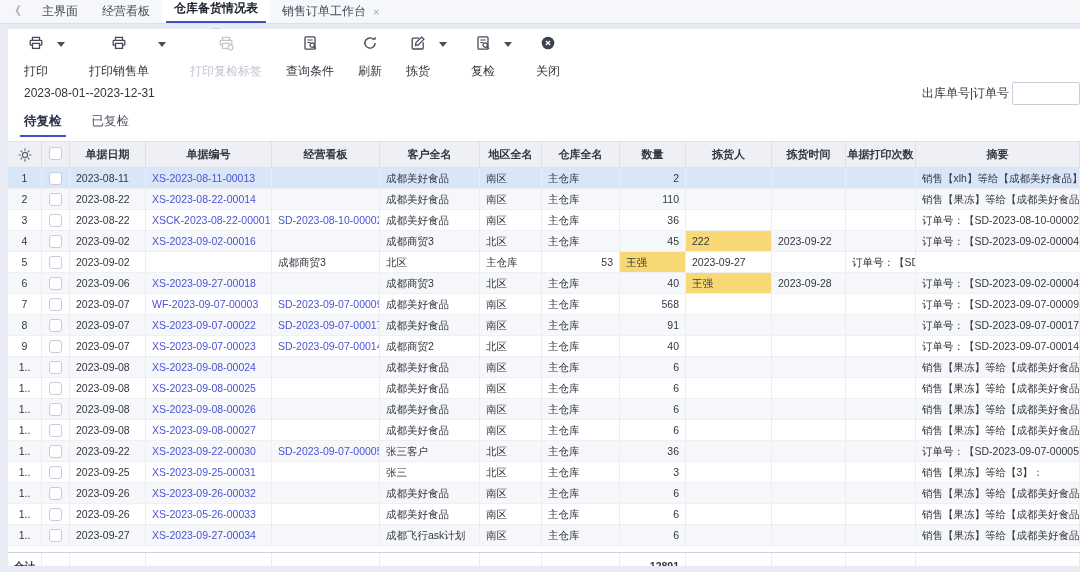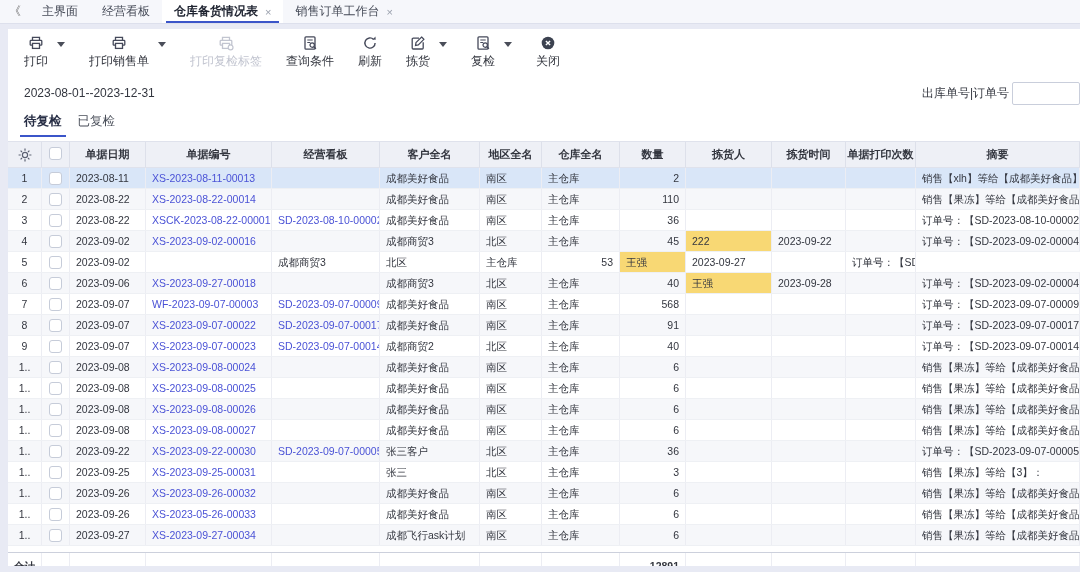--- a/index.html
+++ b/index.html
@@ -2,41 +2,41 @@
 <html style="--accent: #3b55c9; --link: #4a52d6; --sel: #d9e6f8; --row-alt: #f6f7fa; --header-bg: #eef0f6; --hl: #f8d874; --page-bg: #e8eaf4; --disabled: #c2c5d0;"><head>
 <meta charset="utf-8">
 <style>
   html,body{margin:0;padding:0;width:1080px;height:572px;overflow:hidden;
     font-family:"Liberation Sans","DejaVu Sans",sans-serif;background:var(--page-bg,#e8eaf4);}
   .screen{position:relative;width:1080px;height:572px;}
   
   .tabbar{height:23px;background:#f6f7fb;display:flex;align-items:stretch;border-bottom:1px solid #dde0ec;}
   .collapse{width:30px;display:flex;align-items:center;justify-content:center;color:#666;font-size:12px;cursor:pointer;}
   .wtab{display:flex;align-items:center;padding:0 12px;font-size:12px;color:#454a57;gap:7px;cursor:pointer;position:relative;}
-  .wtab.active{color:#1e2330;font-weight:bold;background:#fff;}
+  .wtab.active{color:#1e2330;font-weight:bold;background:#fff;flex-direction:column;}
   .wtab.active::after{content:"";position:absolute;left:4px;right:4px;bottom:0;height:2px;background:var(--accent,#3b55c9);}
   .wtab .x{color:#9aa0ad;font-size:11px;font-weight:normal;}
   
   .card{position:absolute;left:8px;top:29px;right:0;bottom:6px;background:#fff;overflow:hidden;}
   
   .toolbar{display:flex;align-items:flex-start;padding:6px 0 0 16px;height:38px;}
   .tgroup{display:flex;align-items:flex-start;margin-right:24px;}
-  .tbtn{display:flex;flex-direction:column;align-items:center;gap:2px;cursor:pointer;}
+  .tbtn{display:flex;flex-direction:column;align-items:center;gap:12px;cursor:pointer;}
   .tbtn .lbl{font-size:12px;color:#33363f;white-space:nowrap;}
   .tbtn.disabled .lbl{color:var(--disabled,#c2c5d0);}
   .caret{width:0;height:0;border-left:4px solid transparent;border-right:4px solid transparent;
     border-top:5px solid #4a4e59;margin:7px 0 0 9px;cursor:pointer;}
   
   .filterrow{display:flex;align-items:center;padding:8px 0 2px 16px;height:24px;}
   .daterange{font-size:12px;color:#33363f;}
   .search{margin-left:auto;display:flex;align-items:center;}
   .search .slabel{font-size:12px;color:#33363f;}
   .search input{width:62px;height:19px;border:1px solid #c9cedb;border-radius:2px;margin-left:3px;outline:none;font-size:11px;}
   
-  .viewtabs{display:flex;align-items:flex-end;padding-left:16px;height:30px;gap:16px;}
+  .viewtabs{display:flex;align-items:flex-end;padding-left:16px;height:30px;gap:30px;}
   .vtab{font-size:12.5px;color:#4a4f5a;padding-bottom:7px;position:relative;cursor:pointer;}
   .vtab.active{color:#262d44;font-weight:bold;}
   .vtab.active::after{content:"";position:absolute;left:-4px;right:-4px;bottom:0;height:2px;background:var(--accent,#3b55c9);}
   
   .grid{margin-top:4px;--cols:34px 28px 76px 126px 108px 100px 62px 78px 66px 86px 74px 70px minmax(0,1fr);}
   .trow{display:grid;grid-template-columns:var(--cols);}
   .th,.td{overflow:hidden;white-space:nowrap;padding:0 6px;border-right:1px solid #ecedf3;}
   .thead{background:var(--header-bg,#eef0f6);border-top:1px solid #dfe2ec;border-bottom:1px solid #dfe2ec;}
   .th{font-size:11px;font-weight:bold;color:#33363f;text-align:center;line-height:25px;border-right:1px solid #dde0ea;
     display:flex;align-items:center;justify-content:center;padding:0 2px;}

